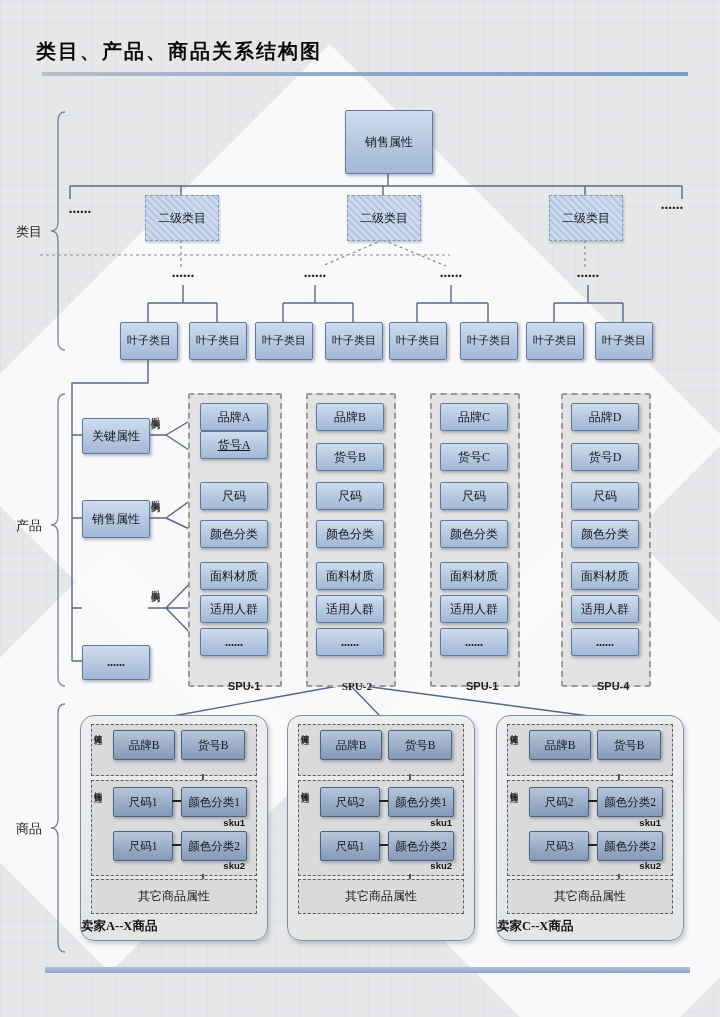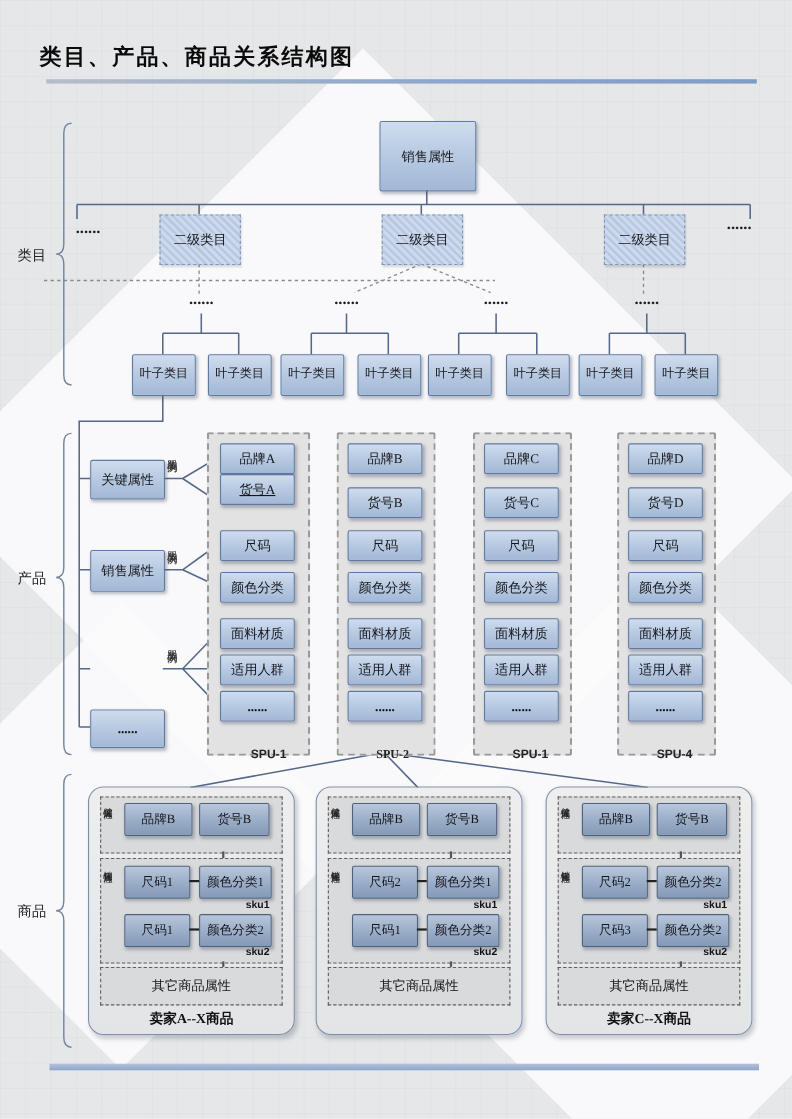--- a/index.html
+++ b/index.html
@@ -24,21 +24,21 @@
   .dots{position:absolute;z-index:2;font-weight:bold;font-size:15px;letter-spacing:0;color:#1b1b1b;text-align:center;}
   .seclbl{position:absolute;z-index:2;font-size:13px;color:#222;}
   .vnote{position:absolute;z-index:2;writing-mode:vertical-rl;font-size:9.5px;letter-spacing:1px;color:#333;line-height:1;}
   .card{position:absolute;z-index:2;border:1.5px solid #7d90a9;border-radius:14px;
         background:linear-gradient(180deg,#eeeeef,#e3e4e6);box-shadow:2px 3px 4px rgba(60,70,90,.25);}
   .sellc{position:absolute;background:#d9dadb;border:1.5px dashed #5f5f5f;z-index:2;}
   .vl{position:absolute;z-index:3;writing-mode:vertical-rl;font-size:8.5px;color:#222;line-height:1;letter-spacing:1px;}
   .sku{position:absolute;z-index:3;font:bold 9.5px "Liberation Sans",sans-serif;color:#111;text-align:right;}
   .hlink{position:absolute;height:2px;background:#222;z-index:3;}
   .vlink{position:absolute;width:1.5px;background:#555;z-index:3;}
-  .clabel{position:absolute;left:0;width:100%;text-align:center;font-weight:bold;font-size:12.5px;z-index:3;color:#111;}
+  .clabel{position:absolute;left:0;width:100%;font-weight:bold;font-size:12.5px;z-index:3;color:#111;}
   .title{position:absolute;left:36px;top:38px;z-index:2;font:bold 20px "Liberation Sans",sans-serif;letter-spacing:2px;color:#0a0a0a;}
   .rule{position:absolute;z-index:2;}
 </style>
 </head>
 <body>
 
 <div id="stage">
 
   <div class="diamond" style="left:50px;top:160px;width:560px;height:560px;"></div>
   <div class="diamond" style="left:390px;top:590px;width:420px;height:420px;"></div>

